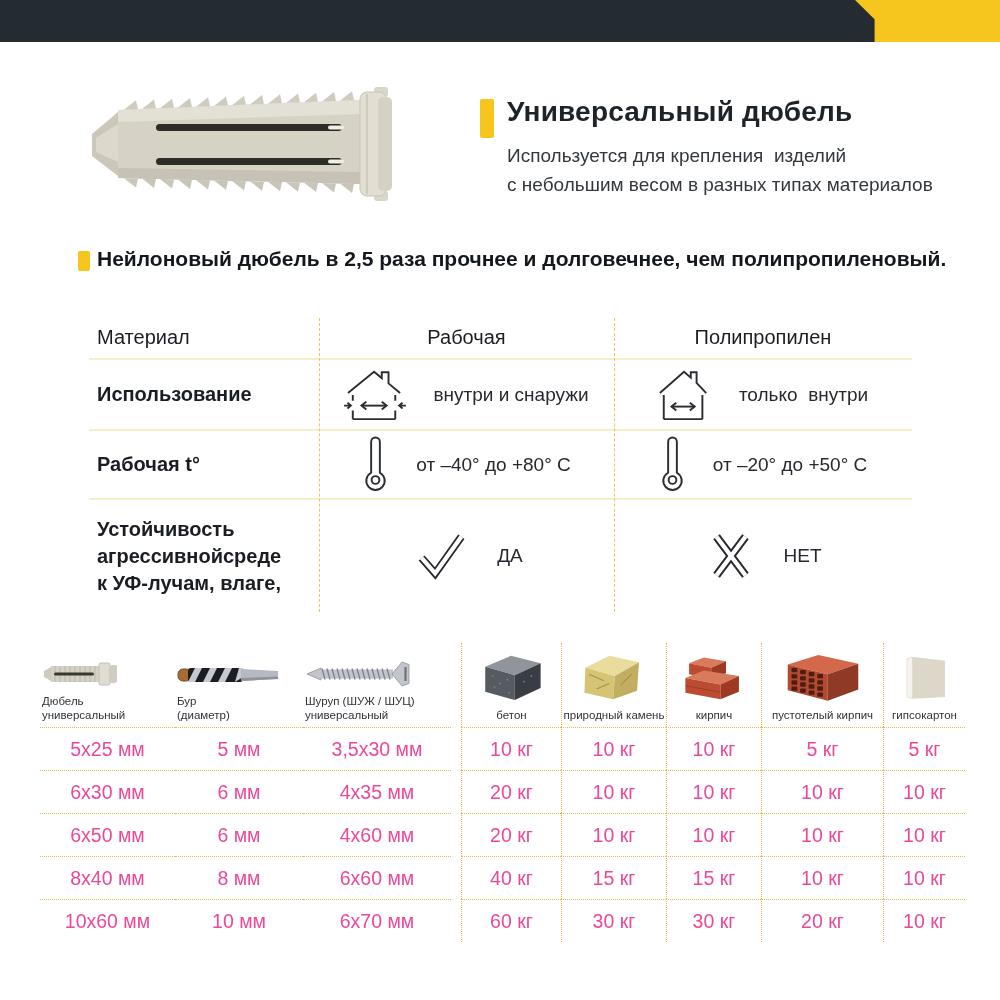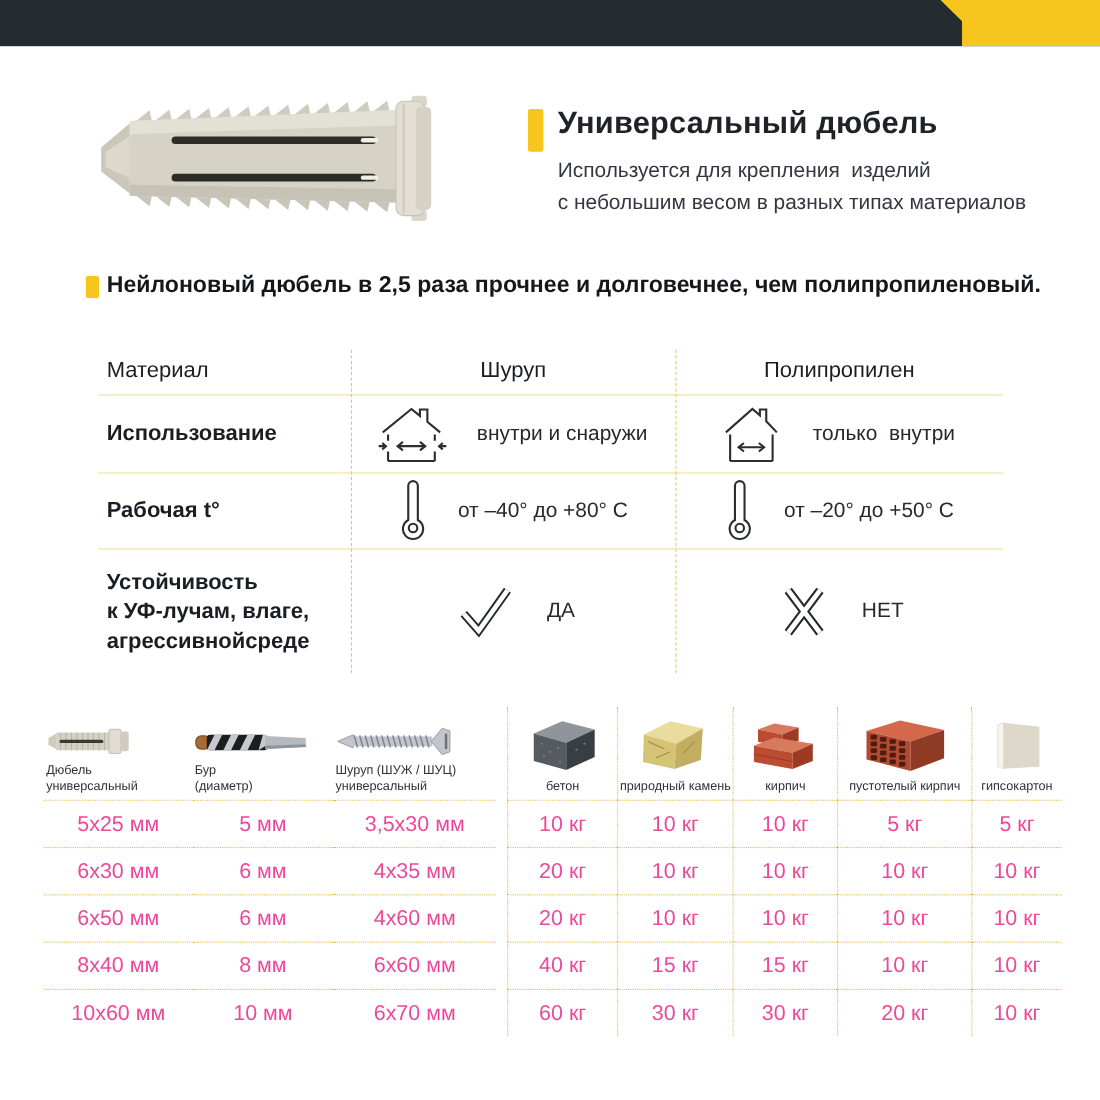--- a/index.html
+++ b/index.html
@@ -113,21 +113,21 @@
   <div class="abs hero-desc">
     <div>Используется для крепления&nbsp; изделий</div>
     <div>с небольшим весом в разных типах материалов</div>
   </div>
 
   <div class="abs claim-accent"></div>
   <div class="abs claim-text">Нейлоновый дюбель в 2,5 раза прочнее и долговечнее, чем полипропиленовый.</div>
 
   <div class="abs ctable">
     <div class="ct-cell ct-head l">Материал</div>
-    <div class="ct-cell ct-head c">Шуруп</div>
+    <div class="ct-cell ct-head c">Рабочая</div>
     <div class="ct-cell ct-head c">Полипропилен</div>
 
     <div class="ct-cell ct-label rtop">Использование</div>
     <div class="ct-cell ct-val rtop">
       <span class="icon">
         <svg width="62" height="56" viewBox="0 0 64 58" fill="none" stroke="#2b2e33" stroke-width="2">
           <path d="M4,27 L31,5 L39,11.5 L39,5.5 L46,5.5 L46,17 L58,27"></path>
           <path d="M9,29 V35 M9,45 V54 M53,29 V35 M53,45 V54 M9,54 H53"></path>
           <path d="M18,40 H44"></path>
           <path d="M23,36 L18,40 L23,44 M39,36 L44,40 L39,44"></path>
@@ -164,22 +164,22 @@
         <svg width="27" height="60" viewBox="0 0 27 62" fill="none" stroke="#2b2e33" stroke-width="2">
           <path d="M9,7 a4.5,4.5 0 0 1 9,0 V39 a9.5,9.5 0 1 1 -9,0 Z"></path>
           <circle cx="13.5" cy="46.5" r="4"></circle>
         </svg>
       </span>
       <span>от –20° до +50° С</span>
     </div>
 
     <div class="ct-cell ct-label rtop">
       <span>Устойчивость</span>
+      <span>агрессивнойсреде</span>
       <span>к УФ-лучам, влаге,</span>
-      <span>агрессивнойсреде</span>
     </div>
     <div class="ct-cell ct-val rtop">
       <span class="icon">
         <svg width="60" height="60" viewBox="0 0 62 62">
           <path d="M12,33 L26,49 L53,11" fill="none" stroke="#26292d" stroke-width="8"></path>
           <path d="M12,33 L26,49 L53,11" fill="none" stroke="#ffffff" stroke-width="4.4"></path>
         </svg>
       </span>
       <span>ДА</span>
     </div>

